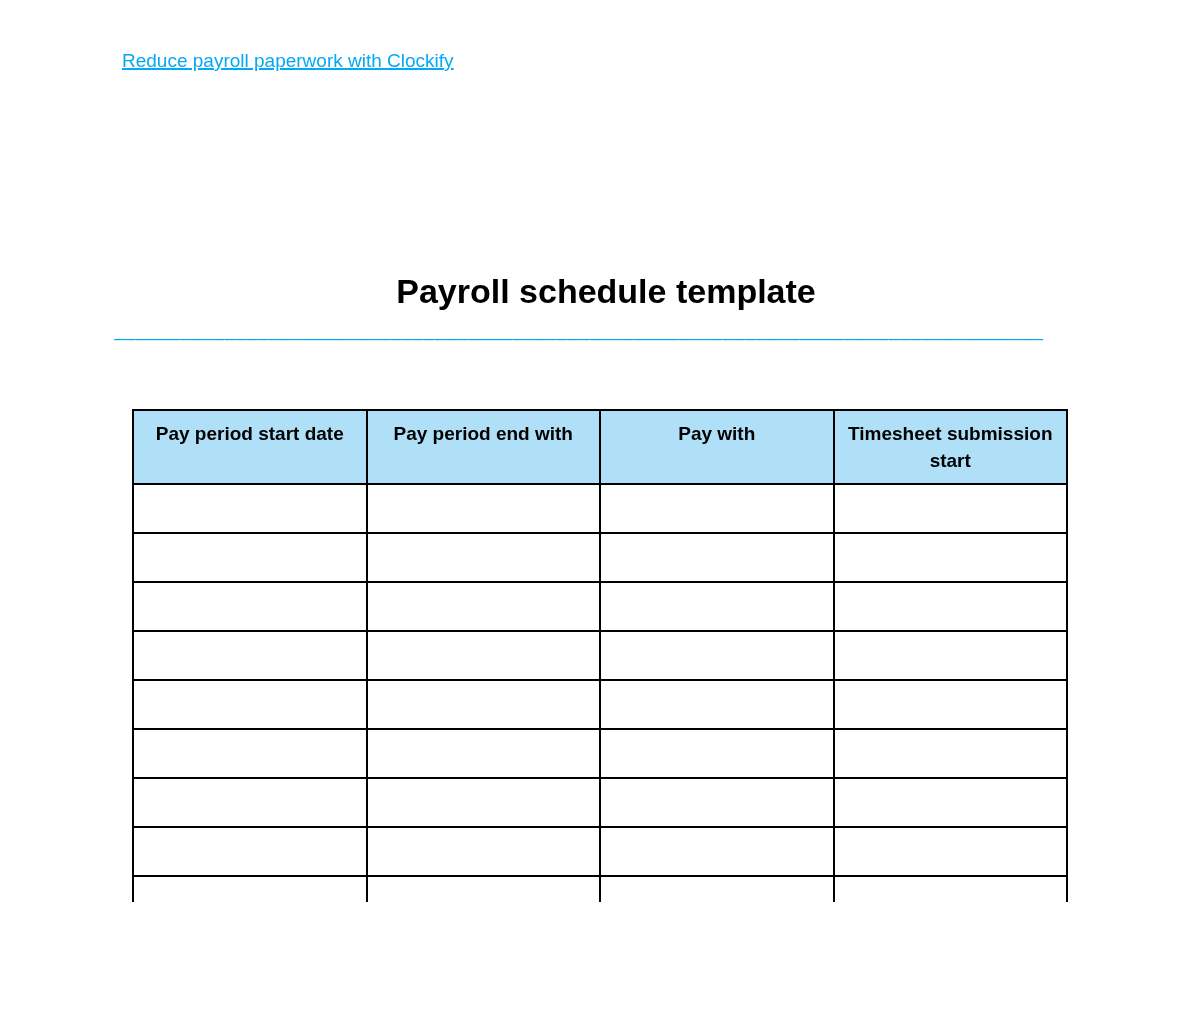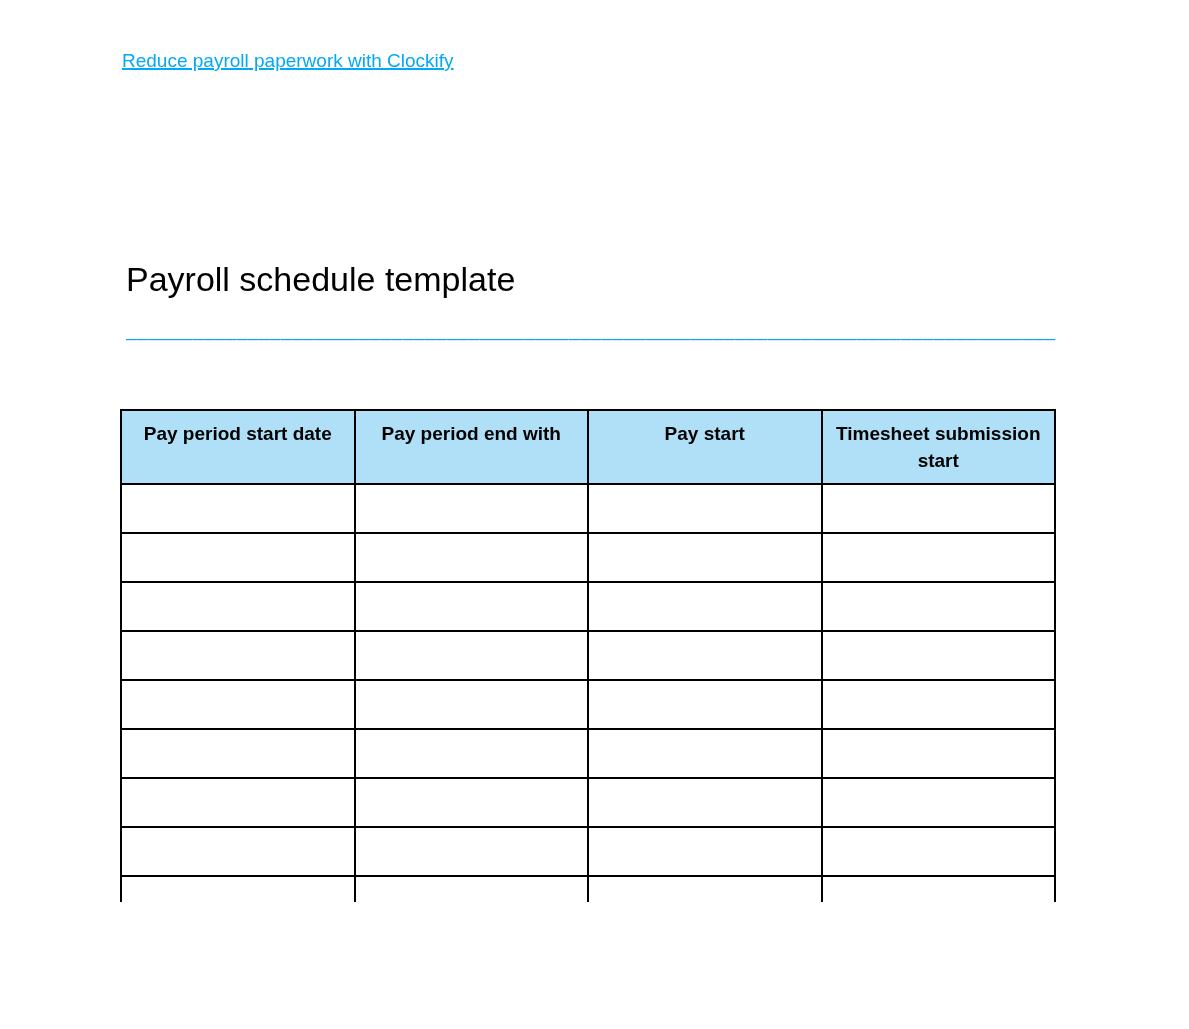--- a/index.html
+++ b/index.html
@@ -32,44 +32,44 @@
     text-decoration: underline;
     text-decoration-thickness: 1.5px;
     cursor: pointer;
     white-space: nowrap;
   }
   .doc-title {
     position: absolute;
     left: 122px;
     top: 250px;
     width: 936px;
-    margin: 4px;
-    text-align: left;
+    margin: 16px;
+    text-align: center;
     font-size: 34px;
     line-height: 50px;
-    font-weight: 400;
+    font-weight: 700;
     color: var(--title-color);
   }
   .divider {
     position: absolute;
-    left: 126px;
+    left: 114px;
     top: 320px;
     width: 931px;
     height: 27px;
     overflow: hidden;
     color: var(--accent);
     font-size: 19px;
     line-height: 20px;
     white-space: nowrap;
     letter-spacing: 0.5px;
     user-select: none;
   }
   .schedule-table {
     position: absolute;
-    left: 120px;
+    left: 132px;
     top: 409px;
     width: 936px;
     border-collapse: collapse;
     table-layout: fixed;
   }
   .schedule-table th {
     border: 2px solid var(--table-border);
     background: var(--header-bg);
     height: 74px;
     padding: 9px 6px 0 6px;
@@ -98,21 +98,21 @@
 
   <h1 class="doc-title">Payroll schedule template</h1>
 
   <div class="divider">____________________________________________________________________________________</div>
 
   <table class="schedule-table">
     <thead>
       <tr>
         <th>Pay period start date</th>
         <th>Pay period end with</th>
-        <th>Pay start</th>
+        <th>Pay with</th>
         <th>Timesheet submission start</th>
       </tr>
     </thead>
     <tbody id="table-body">
         <tr>
           <td></td>
           <td></td>
           <td></td>
           <td></td>
         </tr>

